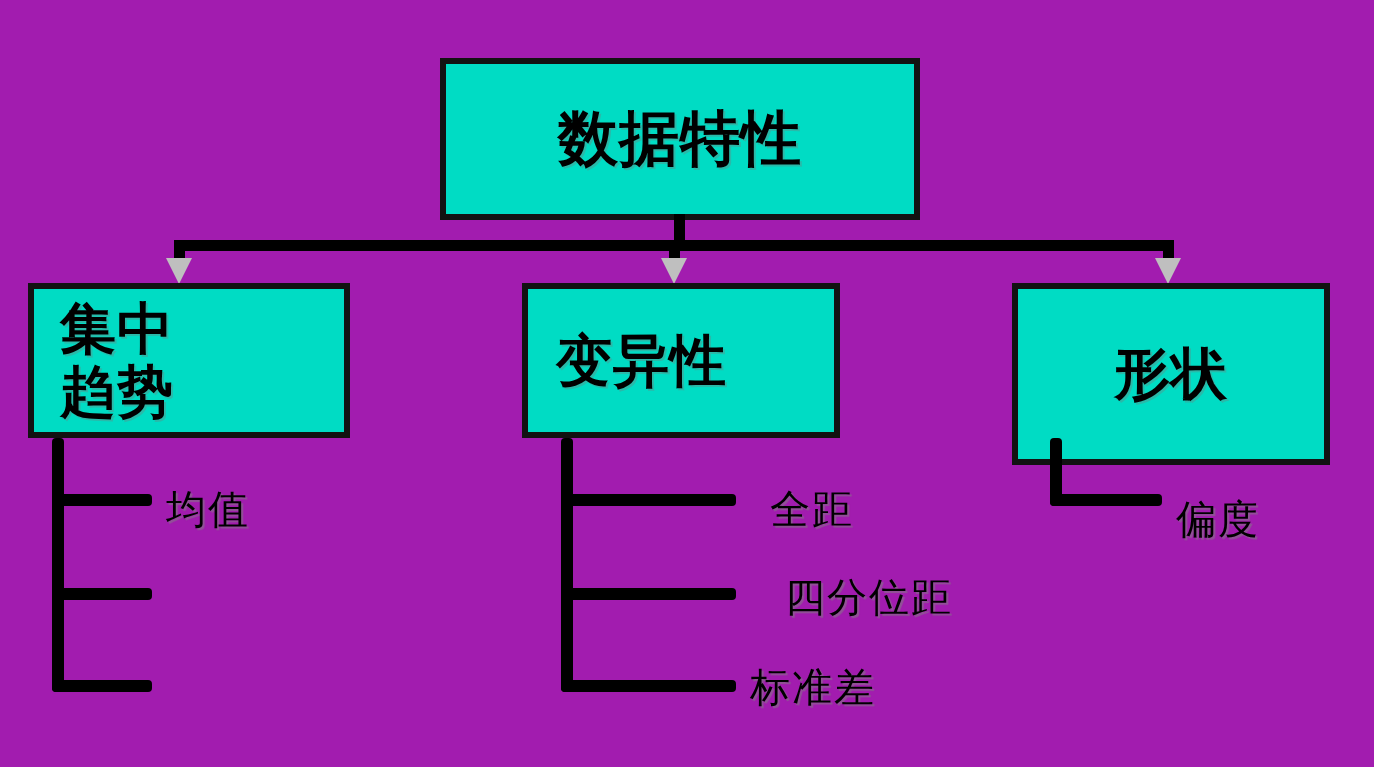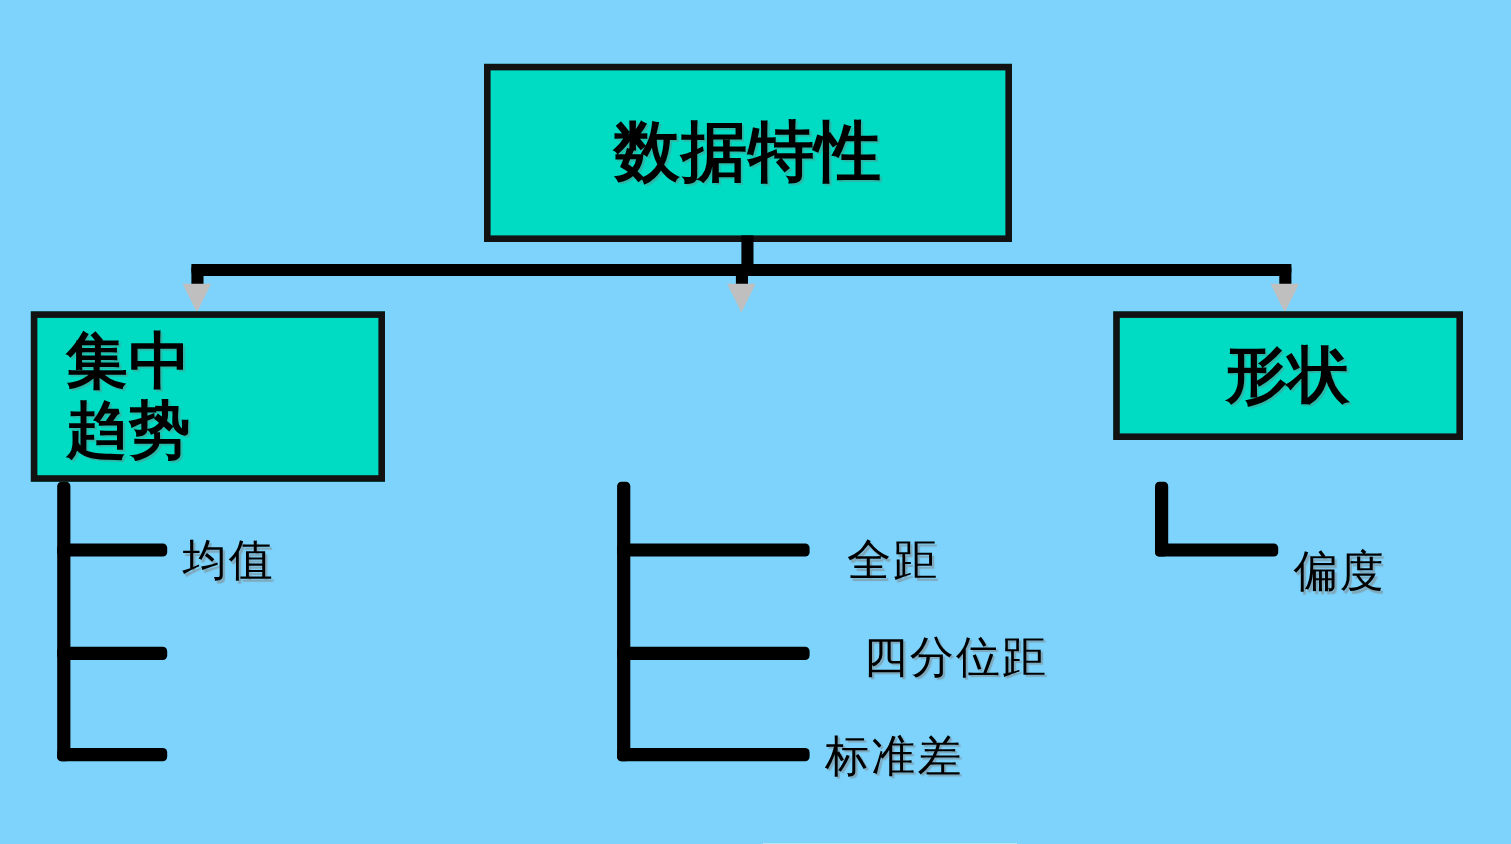--- a/index.html
+++ b/index.html
@@ -8,21 +8,21 @@
     padding: 0;
     background: #ffffff;
   }
   body {
     font-family: "DejaVu Sans", "Liberation Sans", sans-serif;
   }
   #canvas {
     position: relative;
     width: 1374px;
     height: 767px;
-    background: #7dd3fc;
+    background: #a21caf;
     overflow: hidden;
   }
 
   
   .node-box {
     position: absolute;
     box-sizing: border-box;
     border: 6px solid #121212;
     background: #00DCC4;
     display: flex;
@@ -63,21 +63,21 @@
     top: 283px;
     width: 318px;
     height: 155px;
     font-size: 56px;
     padding-left: 28px;
   }
   #box-shape {
     left: 1012px;
     top: 283px;
     width: 318px;
-    height: 117px;
+    height: 182px;
     font-size: 56px;
     justify-content: center;
   }
   #box-shape .node-text { text-align: center; }
 
   
   .conn {
     position: absolute;
     background: #000000;
   }
@@ -134,20 +134,23 @@
   <div class="conn conn-round" style="left:52px; top:438px; width:12px; height:254px;"></div>
 
   <div class="conn conn-round" style="left:52px; top:494px; width:100px; height:12px;"></div>
   <div class="conn conn-round" style="left:52px; top:588px; width:100px; height:12px;"></div>
   <div class="conn conn-round" style="left:52px; top:680px; width:100px; height:12px;"></div>
 
   <div class="leaf-label" style="left:166px; top:482px;">
     <span>均值</span>
   </div>
 
+  <div class="node-box" id="box-variability">
+    <span class="node-text">变异性</span>
+  </div>
 
   <div class="conn conn-round" style="left:561px; top:438px; width:12px; height:254px;"></div>
   <div class="conn conn-round" style="left:561px; top:494px; width:175px; height:12px;"></div>
   <div class="conn conn-round" style="left:561px; top:588px; width:175px; height:12px;"></div>
   <div class="conn conn-round" style="left:561px; top:680px; width:175px; height:12px;"></div>
 
   <div class="leaf-label" style="left:750px; top:482px;margin-left:20px;">
     <span>全距</span>
   </div>
   <div class="leaf-label" style="left:750px; top:570px;margin-left:35px;">

